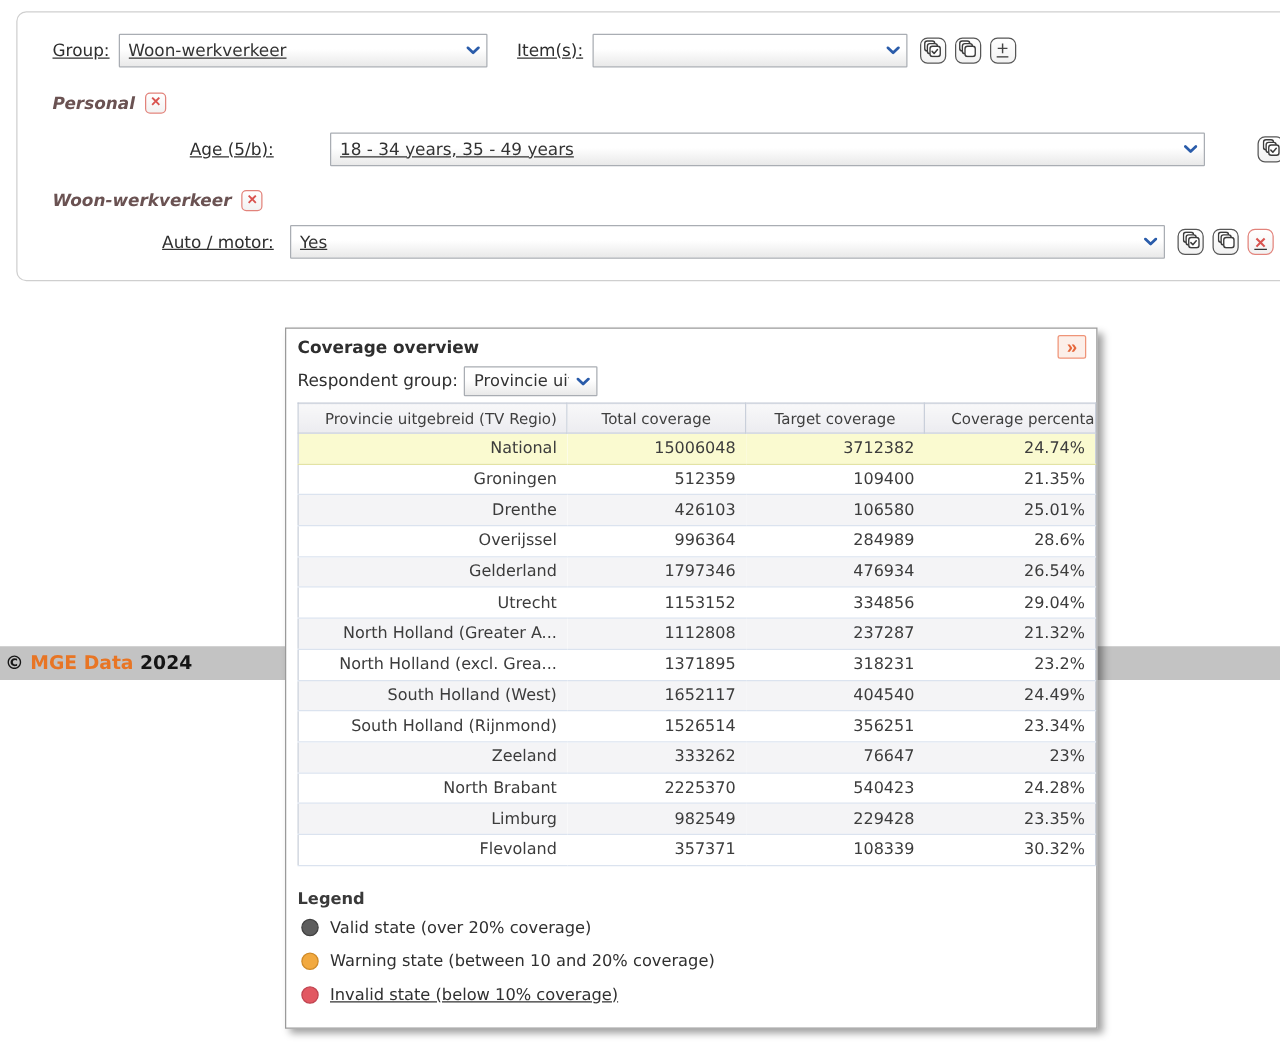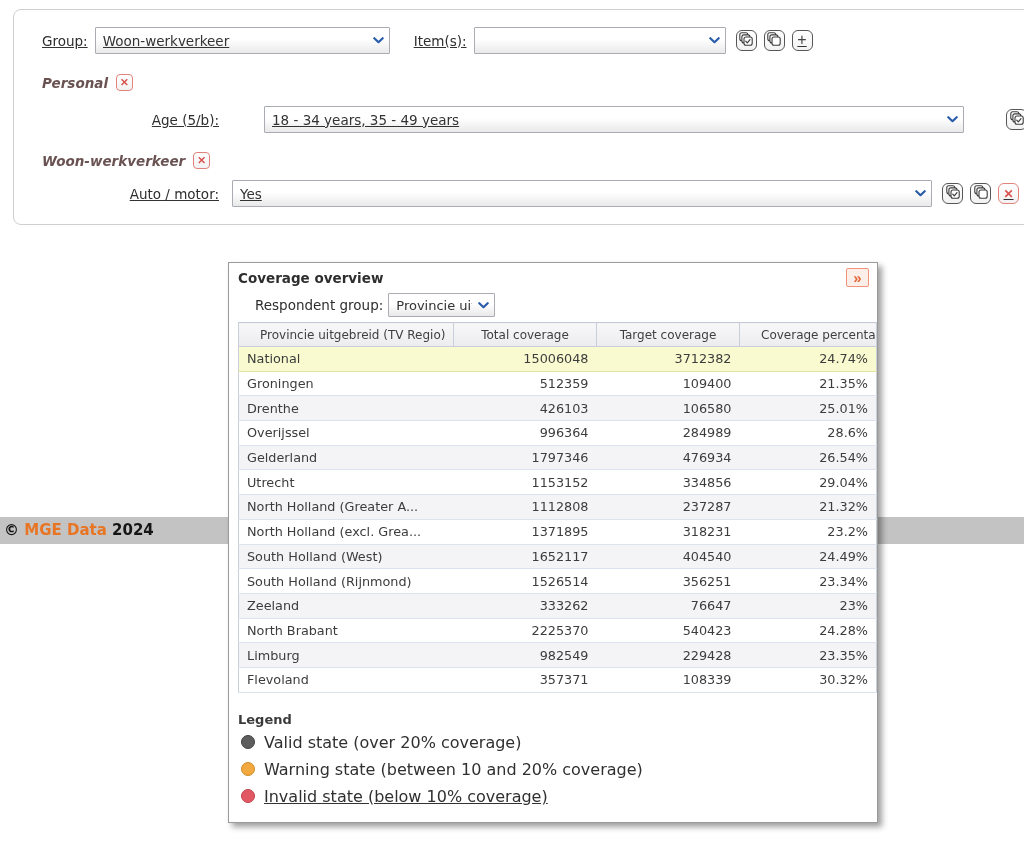--- a/index.html
+++ b/index.html
@@ -58,52 +58,52 @@
     position:absolute;left:228px;top:262px;width:648px;height:559px;background:#fff;
     border:1px solid #9a9a9a;box-shadow:4px 4px 6px rgba(0,0,0,0.38);z-index:5;
   }
   .cov-title{position:absolute;left:9px;top:7px;font-size:13.5px;font-weight:bold;color:#2e2e2e;}
   .expand-btn{
     position:absolute;right:8px;top:5px;width:23px;height:19px;box-sizing:border-box;
     border:1px solid #ef9478;border-radius:2px;background:#fcefe9;
     color:#e6683c;font-size:15px;font-weight:bold;line-height:16px;text-align:center;cursor:pointer;padding:0;
   }
   .resp-row{position:absolute;left:9px;top:30px;display:flex;align-items:center;height:24px;}
-  .resp-row .fp-label{font-size:13.5px;margin-left:17px;}
+  .resp-row .fp-label{font-size:13.5px;}
   .sel-resp{width:107px;height:24px;margin-left:5px;font-size:13px;}
   
   table.cov-table{
     position:absolute;left:9px;top:59px;width:638px;border-collapse:collapse;table-layout:fixed;
     font-size:12.8px;color:#3c3c3c;
   }
   .cov-table col.c1{width:215px;} .cov-table col.c2{width:143px;}
   .cov-table col.c3{width:143px;} .cov-table col.c4{width:137px;}
   .cov-table th{
     height:23px;font-weight:normal;font-size:12px;color:#3f3f3f;
     background:linear-gradient(#f8f8f9,#ececf0);
     border:1px solid #c9cfda;border-top-color:#c3cad6;
     padding:0 21px;white-space:nowrap;overflow:hidden;
   }
   .cov-table th.h-region{text-align:left;}
   .cov-table th.h-c{text-align:center;}
   .cov-table td{
     height:23.7px;padding:0 8px;white-space:nowrap;overflow:hidden;
     border-bottom:1px solid #dbe3ef;
   }
-  .cov-table td.c-region{text-align:left;}
+  .cov-table td.c-region{text-align:right;}
   .cov-table td.c-num{text-align:right;}
   .cov-table tbody tr:nth-child(odd) td{background:#f4f4f6;}
   .cov-table tbody tr:nth-child(even) td{background:#ffffff;}
   .cov-table tbody tr.highlight td{background:#fafad0;border-bottom-color:#e3e3a4;}
   .cov-table{border:1px solid #c9cfda;}
   
   .legend-title{position:absolute;left:9px;top:449px;font-size:13px;font-weight:bold;color:#3a3a3a;}
   .legend-item{position:absolute;left:12px;display:flex;align-items:center;gap:9px;height:18px;}
   .legend-item .dot{width:12px;height:12px;border-radius:50%;box-sizing:content-box;border:1.5px solid #333;}
-  .legend-item .lg-text{font-size:16px;color:#303030;white-space:nowrap;}
+  .legend-item .lg-text{font-size:13px;color:#303030;white-space:nowrap;}
   .li-0{top:470px;} .li-1{top:497px;} .li-2{top:524px;text-decoration:underline;}
 </style>
 </head>
 <body>
 
 <div class="filter-panel">
 
   <div class="fp-row row-group">
     <span class="fp-label">Group:</span>
     <div class="sel sel-group">

